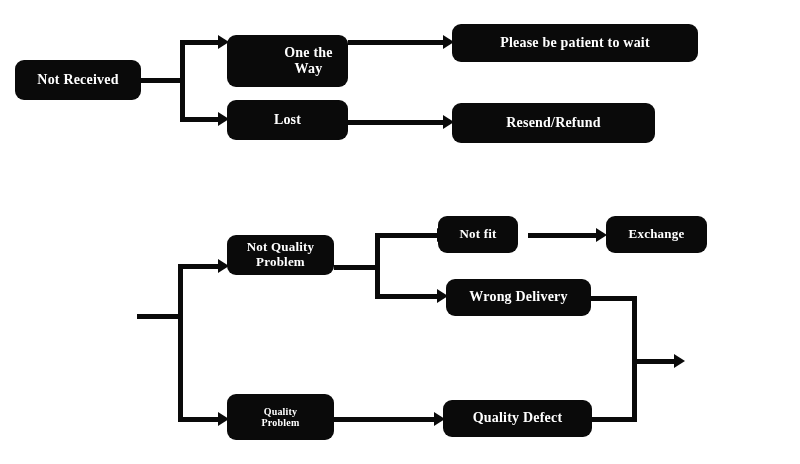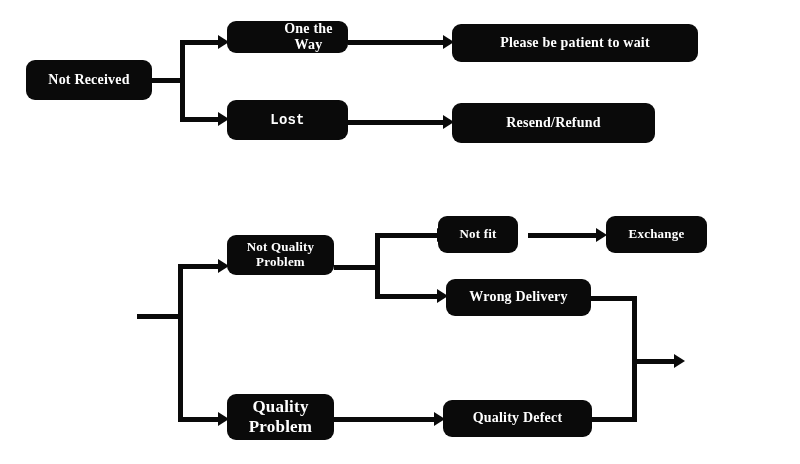--- a/index.html
+++ b/index.html
@@ -67,25 +67,25 @@
 
     <div class="seg h" style="left:180px; top:117px; width:40px;"></div>
     <div class="arrowhead" style="left:218px; top:112px;"></div>
 
     <div class="seg h" style="left:348px; top:40px; width:97px;"></div>
     <div class="arrowhead" style="left:443px; top:35px;"></div>
 
     <div class="seg h" style="left:348px; top:120px; width:97px;"></div>
     <div class="arrowhead" style="left:443px; top:115px;"></div>
 
-    <div class="node" style="left:15px; top:60px; width:126px; height:40px; font-size:14px;margin-left:11px;">Not Received</div>
+    <div class="node" style="left:15px; top:60px; width:126px; height:40px; font-size:14px;">Not Received</div>
 
-    <div class="node" style="left:227px; top:21px; width:121px; height:32px; font-size:14px;padding-left:48px;">One the Way</div>
+    <div class="node" style="left:227px; top:35px; width:121px; height:52px; font-size:14px;padding-left:48px;">One the Way</div>
 
-    <div class="node" style="left:227px; top:100px; width:121px; height:40px; font-size:14px;font-family:Liberation Mono, monospace;">Lost</div>
+    <div class="node" style="left:227px; top:100px; width:121px; height:40px; font-size:14px;">Lost</div>
 
     <div class="node" style="left:452px; top:24px; width:246px; height:38px; font-size:14px;">Please be patient to wait</div>
 
     <div class="node" style="left:452px; top:103px; width:203px; height:40px; font-size:14px;">Resend/Refund</div>
   </div>
 
   <div class="group-layer">
 
     <div class="seg h" style="left:137px; top:314px; width:45px;"></div>
 
@@ -119,21 +119,21 @@
 
     <div class="seg v" style="left:632px; top:296px; height:126px;"></div>
 
     <div class="seg h" style="left:632px; top:359px; width:45px;"></div>
     <div class="arrowhead" style="left:674px; top:354px;"></div>
 
 
     <div class="node" style="left:227px; top:235px; width:107px; height:40px; font-size:13px; white-space:pre-line;">Not Quality
 Problem</div>
 
-    <div class="node" style="left:227px; top:394px; width:107px; height:46px; font-size:17px; white-space:pre-line;">Quality
+    <div class="node" style="left:227px; top:394px; width:107px; height:46px; font-size:10px; white-space:pre-line;">Quality
 Problem</div>
 
     <div class="node" style="left:438px; top:216px; width:80px; height:37px; font-size:13px;">Not fit</div>
 
     <div class="node" style="left:606px; top:216px; width:101px; height:37px; font-size:13px;">Exchange</div>
 
     <div class="node" style="left:446px; top:279px; width:145px; height:37px; font-size:14px;">Wrong Delivery</div>
 
     <div class="node" style="left:443px; top:400px; width:149px; height:37px; font-size:14px;">Quality Defect</div>
 

